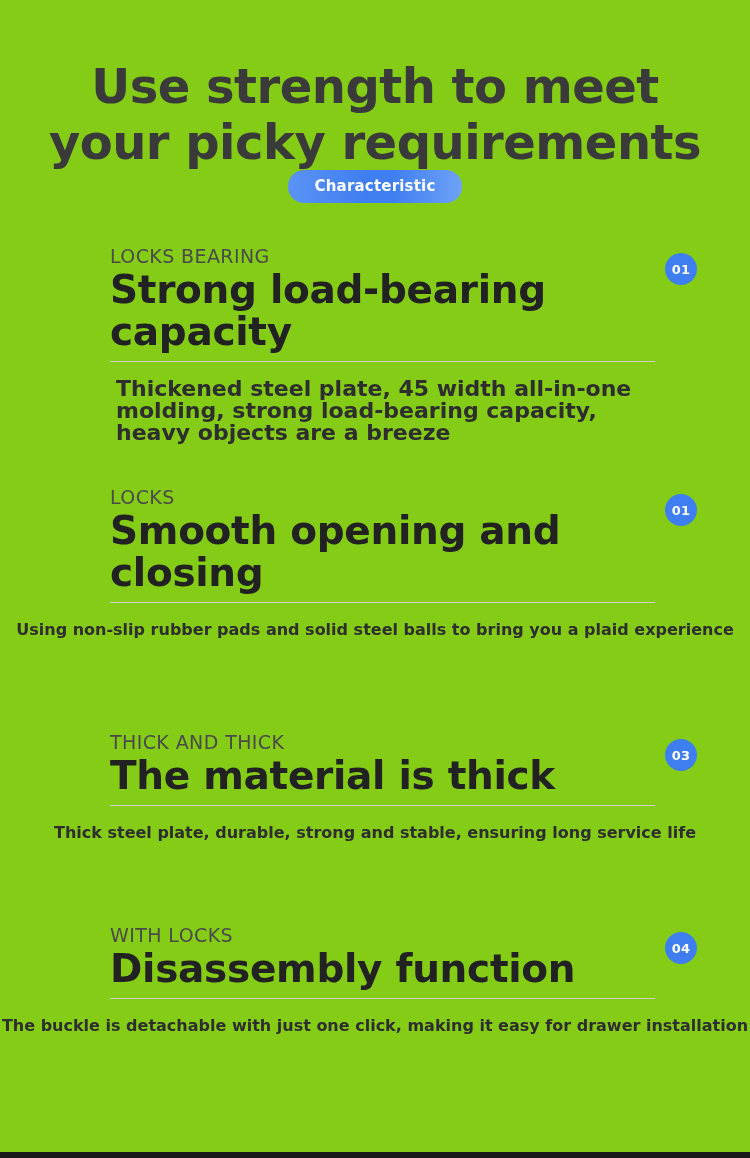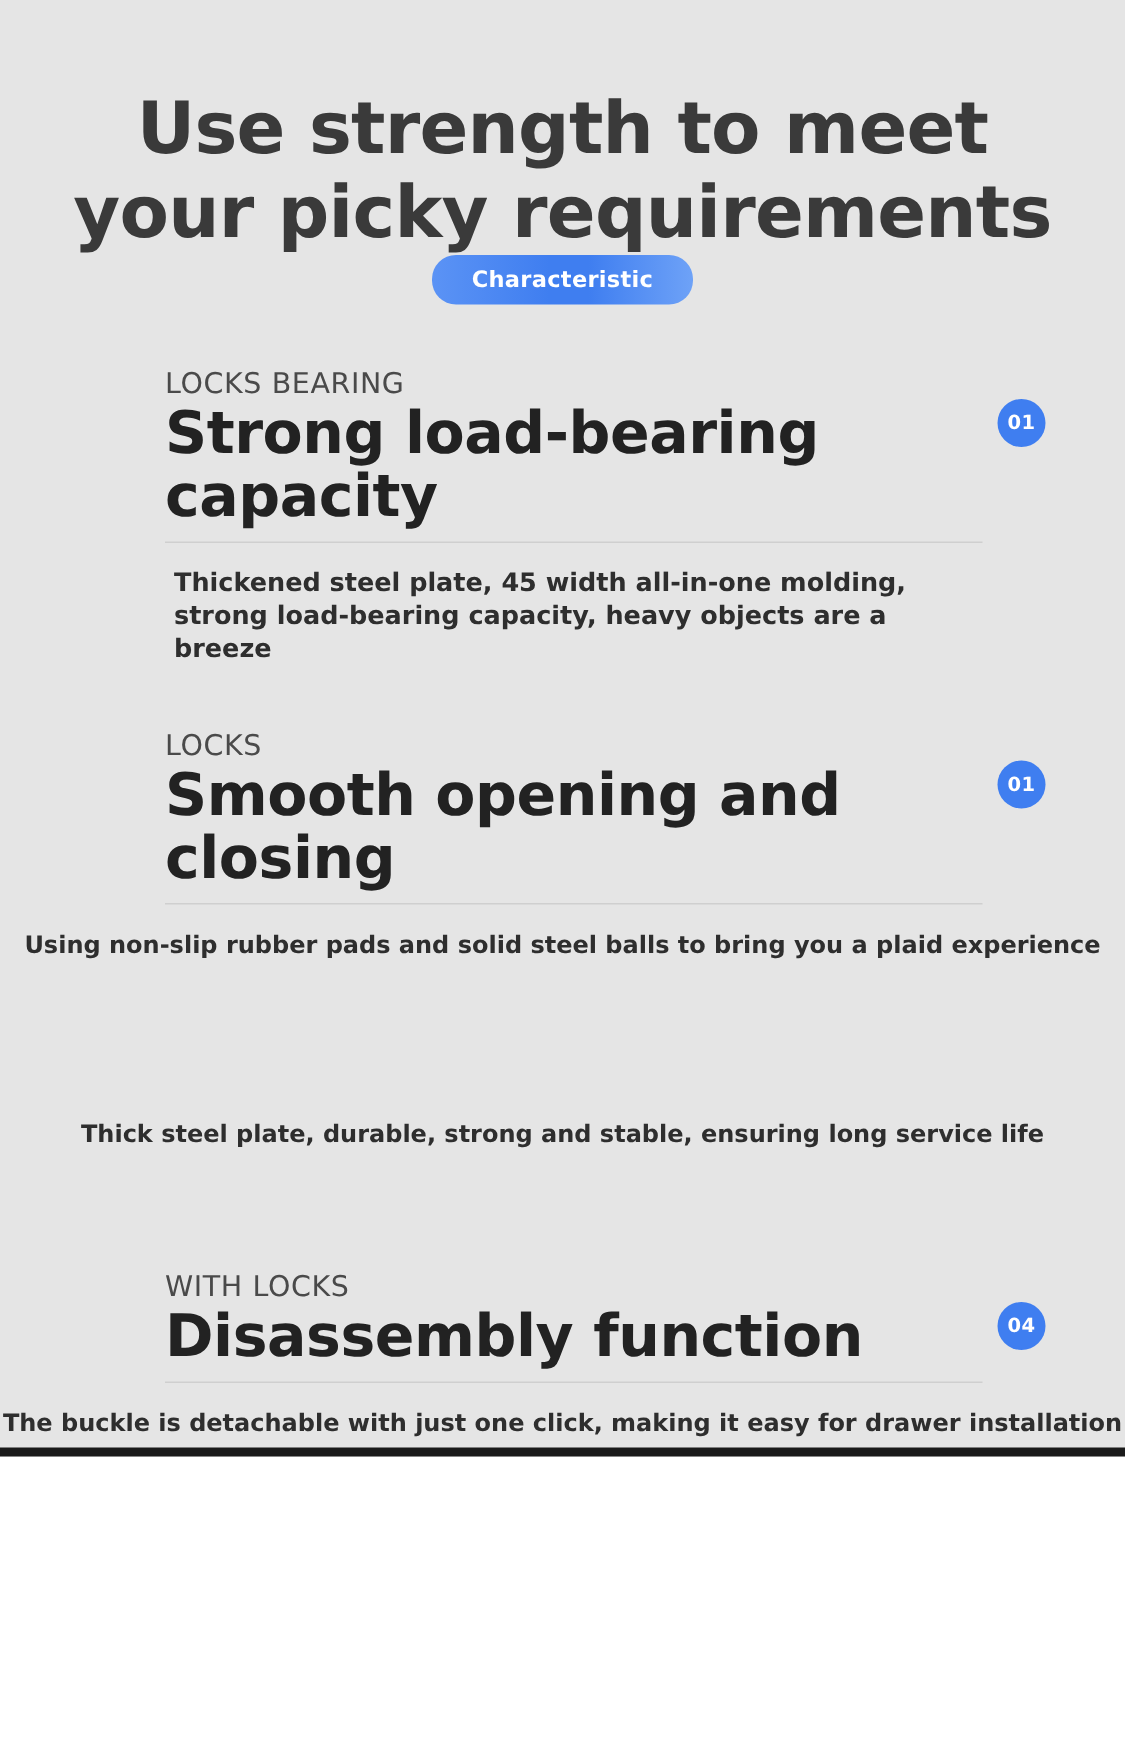--- a/index.html
+++ b/index.html
@@ -10,23 +10,23 @@
   body {
     width: 750px;
     height: 1158px;
     position: relative;
     font-family: "DejaVu Sans", "Liberation Sans", sans-serif;
     color: #2b2b2b;
     overflow: hidden;
   }
   .page {
     width: 750px;
-    height: 971px;
-    position: relative;
-    background: #e5e5e5;
+    height: 1158px;
+    position: relative;
+    background: #84cc16;
     box-sizing: border-box;
   }
   .bottom-rule {
     position: absolute;
     left: 0;
     right: 0;
     bottom: 0;
     height: 6px;
     background: #1a1a1a;
   }
@@ -89,36 +89,36 @@
     padding-bottom: 6px;
     letter-spacing: -0.3px;
   }
   .rule {
     border-bottom: 1px solid #cfcfcf;
     margin-top: 2px;
   }
   .num {
     position: absolute;
     right: -42px;
-    top: 23px;
+    top: 10px;
     width: 32px;
     height: 32px;
     border-radius: 50%;
     background: #3f7ef0;
     color: #ffffff;
     font-size: 13px;
     font-weight: 600;
     display: flex;
     align-items: center;
     justify-content: center;
     letter-spacing: 0.3px;
   }
   .desc-indent {
     margin: 16px 110px 0 116px;
-    font-size: 17px;
+    font-size: 22px;
     font-weight: 700;
     color: #2e2e2e;
     line-height: 22px;
   }
   .desc-wide {
     margin-top: 16px;
     text-align: center;
     font-size: 16px;
     font-weight: 700;
     color: #2e2e2e;
@@ -164,20 +164,26 @@
         <div class="title">Smooth opening and closing</div>
         <div class="rule"></div>
         <div class="num">01</div>
       </div>
       <div class="desc-wide">Using non-slip rubber pads and solid steel balls to bring you a plaid experience</div>
     </div>
 
     <div class="gap-2"></div>
 
     <div class="feature">
+      <div class="feature-head">
+        <div class="kicker">THICK AND THICK</div>
+        <div class="title">The material is thick</div>
+        <div class="rule"></div>
+        <div class="num">03</div>
+      </div>
       <div class="desc-wide">Thick steel plate, durable, strong and stable, ensuring long service life</div>
     </div>
 
     <div class="gap-3"></div>
 
     <div class="feature">
       <div class="feature-head">
         <div class="kicker">WITH LOCKS</div>
         <div class="title">Disassembly function</div>
         <div class="rule"></div>

